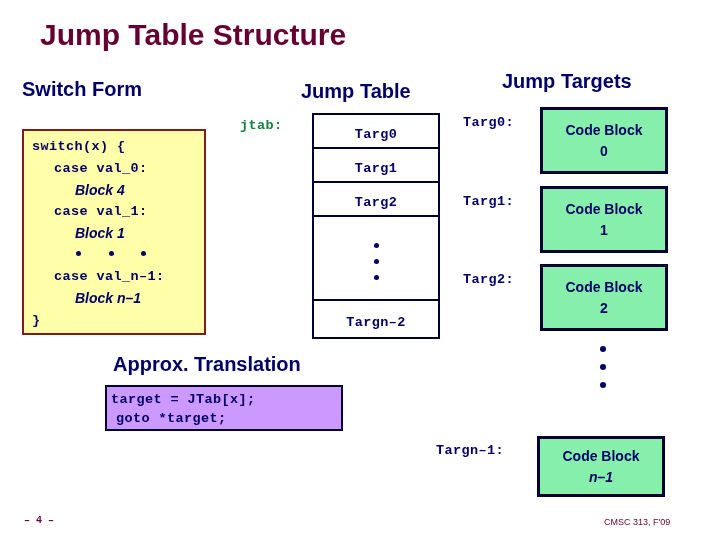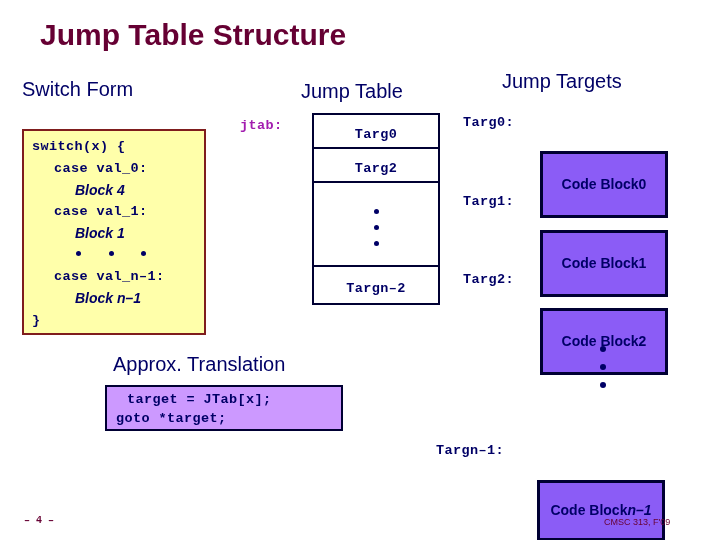--- a/index.html
+++ b/index.html
@@ -30,21 +30,21 @@
     font-weight: bold;
     color: #660033;
     letter-spacing: 0px;
     white-space: nowrap;
   }
 
   
   .heading {
     position: absolute;
     font-size: 20px;
-    font-weight: normal;
+    font-weight: bold;
     color: #000066;
     white-space: nowrap;
   }
   #h-switch   { left: 22px;  top: 78px; }
   #h-jumptable{ left: 301px; top: 80px; }
   #h-targets  { left: 502px; top: 70px; }
   #h-approx   { left: 113px; top: 353px; }
 
   
   .switch-box {
@@ -102,21 +102,21 @@
   }
 
   
   #jtab-label {
     position: absolute;
     left: 240px;
     top: 118px;
     font-family: "Liberation Mono", monospace;
     font-size: 13.5px;
     font-weight: bold;
-    color: #a21caf;
+    color: #15803d;
     letter-spacing: 0.4px;
     white-space: nowrap;
   }
 
   
   .jump-table {
     position: absolute;
     left: 312px;
     top: 113px;
     width: 128px;
@@ -159,32 +159,32 @@
     position: absolute;
     font-family: "Liberation Mono", monospace;
     font-size: 13.5px;
     font-weight: bold;
     color: #000066;
     letter-spacing: 0.4px;
     white-space: nowrap;
   }
   .codeblock {
     position: absolute;
-    background: #8b5cf6;
+    background: #86efac;
     border: 3px solid #000033;
     box-sizing: border-box;
     display: flex;
+    flex-direction: column;
     align-items: center;
     justify-content: center;
     font-family: "Liberation Sans", sans-serif;
     font-size: 14px;
     font-weight: bold;
     color: #000066;
     line-height: 1.45;
-    margin-top: 44px;
   }
   .codeblock .cb-sub { font-style: normal; }
 
   #tl-0 { left: 463px; top: 115px; }
   #cb-0 { left: 540px; top: 107px; width: 128px; height: 67px; }
   #tl-1 { left: 463px; top: 194px; }
   #cb-1 { left: 540px; top: 186px; width: 128px; height: 67px; }
   #tl-2 { left: 463px; top: 272px; }
   #cb-2 { left: 540px; top: 264px; width: 128px; height: 67px; }
   #tl-n { left: 436px; top: 443px; }
@@ -219,21 +219,21 @@
   }
   .trans-line {
     position: absolute;
     font-family: "Liberation Mono", monospace;
     font-size: 13.5px;
     font-weight: bold;
     color: #000066;
     white-space: pre;
     letter-spacing: 0.4px;
   }
-  #tr-l1 { left: 20px; top: 5px; }
+  #tr-l1 { left: 4px; top: 5px; }
   #tr-l2 { left: 9px; top: 24px; }
 
   
   .footer {
     position: absolute;
     font-size: 9px;
     color: #660033;
     white-space: nowrap;
   }
   #foot-page   { left: 24px;  top: 515px; font-family: "Liberation Mono", monospace; font-weight: bold; font-size: 10px; }
@@ -264,20 +264,21 @@
     </div>
     <div class="code-line" id="sw-l4">case val_n–1:</div>
     <div class="blk" id="sw-b2"><span>Block n–1</span></div>
     <div class="code-line" id="sw-l5">}</div>
   </div>
 
   <div id="jtab-label">jtab:</div>
 
   <div class="jump-table">
     <div class="jt-cell">Targ0</div>
+    <div class="jt-cell">Targ1</div>
     <div class="jt-cell">Targ2</div>
     <div class="jt-cell dots-cell">
       <i></i>
       <i></i>
       <i></i>
     </div>
     <div class="jt-cell last">Targn–2</div>
   </div>
 
   <div class="targ-label" id="tl-0">Targ0:</div>

